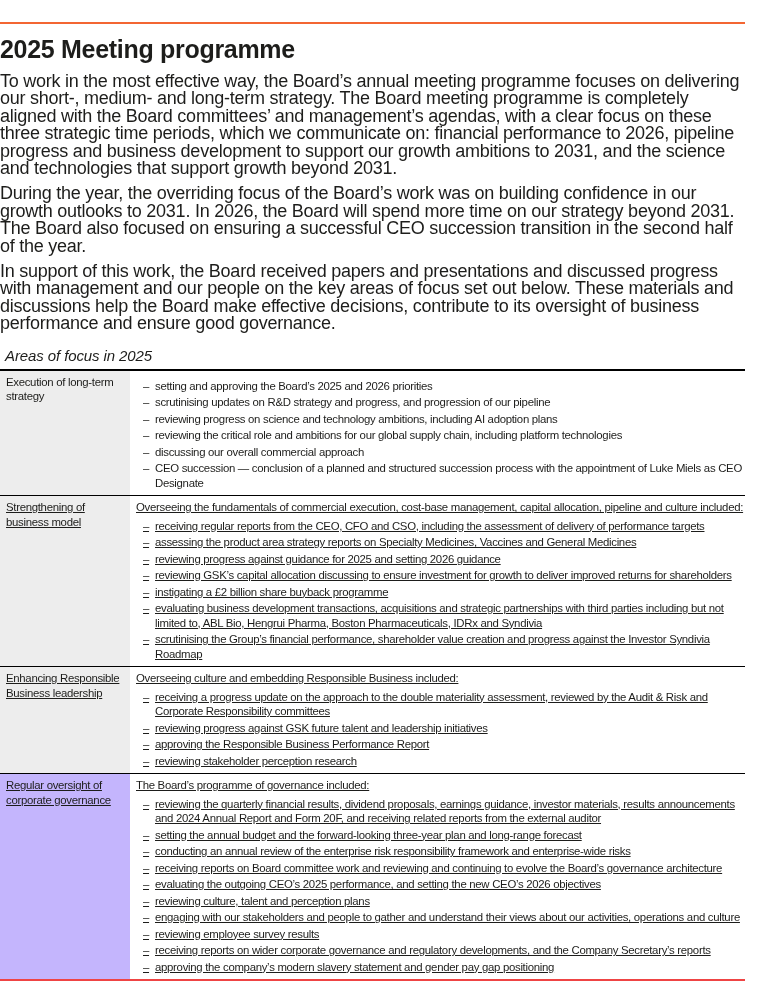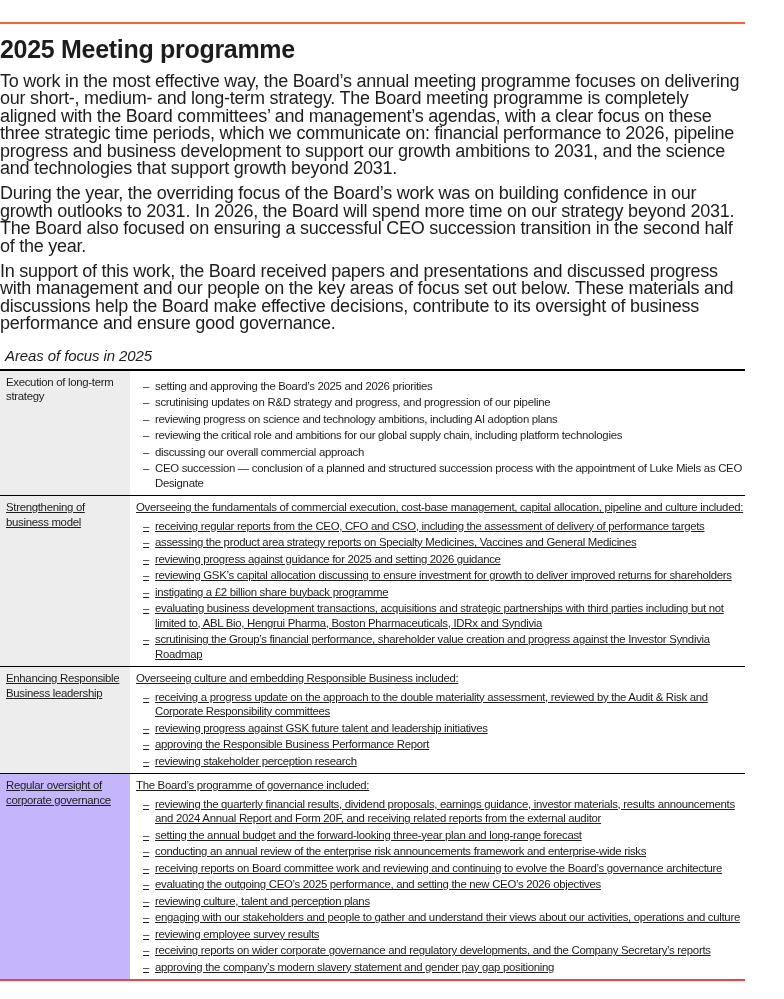--- a/index.html
+++ b/index.html
@@ -210,21 +210,21 @@
             <li>
               <span class="dash">–</span>
               <span class="bullet-text">reviewing the quarterly financial results, dividend proposals, earnings guidance, investor materials, results announcements and 2024 Annual Report and Form 20F, and receiving related reports from the external auditor</span>
             </li>
             <li>
               <span class="dash">–</span>
               <span class="bullet-text">setting the annual budget and the forward-looking three-year plan and long-range forecast</span>
             </li>
             <li>
               <span class="dash">–</span>
-              <span class="bullet-text">conducting an annual review of the enterprise risk announcements framework and enterprise-wide risks</span>
+              <span class="bullet-text">conducting an annual review of the enterprise risk responsibility framework and enterprise-wide risks</span>
             </li>
             <li>
               <span class="dash">–</span>
               <span class="bullet-text">receiving reports on Board committee work and reviewing and continuing to evolve the Board’s governance architecture</span>
             </li>
             <li>
               <span class="dash">–</span>
               <span class="bullet-text">evaluating the outgoing CEO’s 2025 performance, and setting the new CEO’s 2026 objectives</span>
             </li>
             <li>

